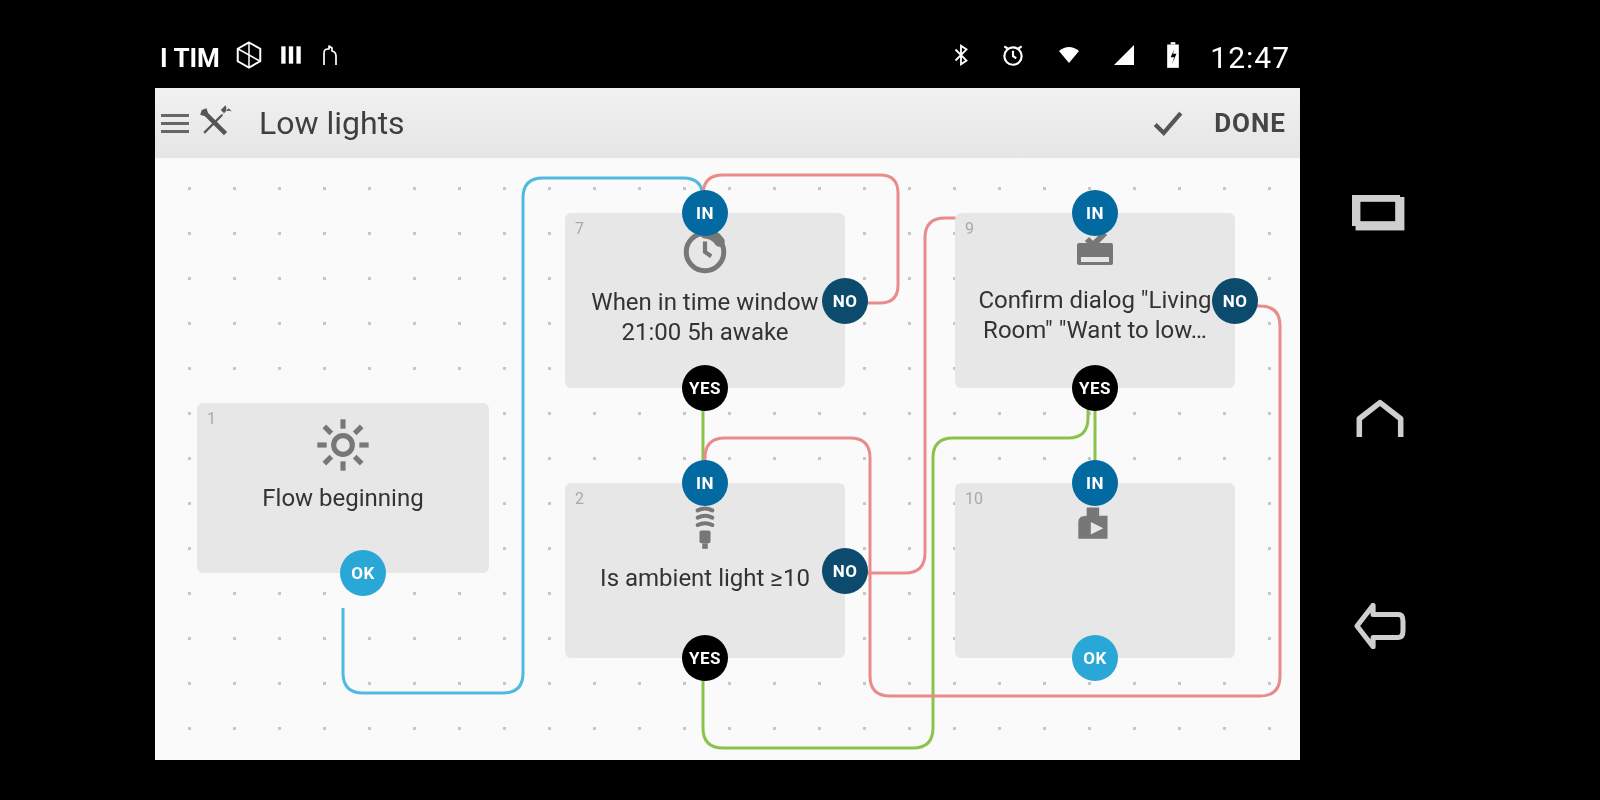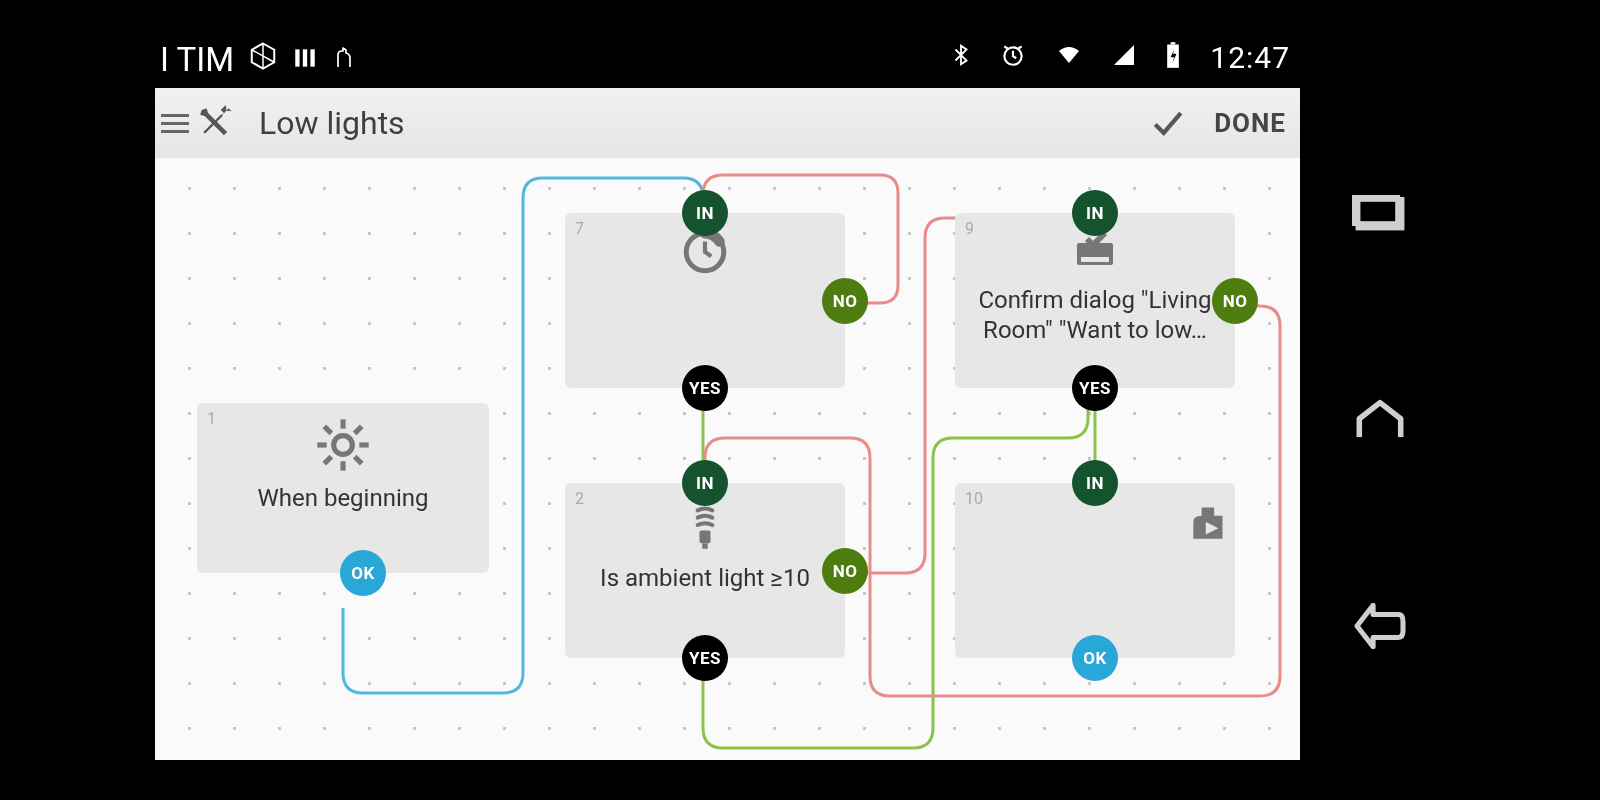--- a/index.html
+++ b/index.html
@@ -1,41 +1,41 @@
 <!DOCTYPE html>
 <html><head>
 <meta charset="utf-8">
 <style>
   html,body{margin:0;padding:0;width:1600px;height:800px;background:#000;font-family:Roboto,"Helvetica Neue",Arial,sans-serif;overflow:hidden;}
   .device{position:absolute;left:155px;top:40px;width:1290px;height:720px;background:#000;}
   .statusbar{position:absolute;left:0;top:0;width:1145px;height:40px;color:#fff;}
-  .sb-left{position:absolute;left:5px;top:0;display:flex;align-items:center;gap:14px;font-size:33px;font-weight:400;color:#fff;}
+  .sb-left{position:absolute;left:5px;top:0;display:flex;align-items:center;gap:14px;font-size:26px;font-weight:700;color:#fff;}
   .sb-right{position:absolute;right:10px;top:0;display:flex;align-items:center;gap:28px;font-size:26px;}
   .sb-time{font-size:30px;letter-spacing:1px;}
   .app{position:absolute;left:0;top:48px;width:1145px;height:672px;background:#f3f3f3;overflow:hidden;box-shadow:inset -1px 0 0 rgba(0,0,0,.3);}
   .header{position:absolute;left:0;top:0;width:100%;height:70px;background:linear-gradient(#f1f1f1,#e5e5e5);border-bottom:1px solid #c6c6c6;box-shadow:0 1px 2px rgba(0,0,0,.07);display:flex;align-items:center;color:#4a4a4a;justify-content:space-between;}
   .hamburger{width:28px;margin-left:6px;display:flex;flex-direction:column;gap:5px;}
   .hamburger span{display:block;height:3px;background:#666;}
   .tools{margin-left:8px;color:#555;}
   .title{margin-left:24px;font-size:32px;font-weight:400;color:#3f3f3f;}
   .done{margin-left:auto;margin-right:14px;display:flex;align-items:center;gap:29px;font-size:26px;font-weight:700;color:#454545;letter-spacing:1px;}
   .canvas{position:absolute;left:0;top:70px;width:1145px;height:602px;
     background-color:#fafafa;
     background-image:radial-gradient(#c7c7c7 1.6px, transparent 1.6px);
     background-size:45px 45px;
     background-position:12px 8px;
   }
   .node{position:absolute;background:#e7e7e7;color:#333;border-radius:6px;text-align:center;}
   .node .num{position:absolute;left:10px;top:6px;font-size:16px;color:#a9a9a9;}
   .node .icon{display:block;margin:14px auto 6px;color:#777;}
   .node .label{font-size:24px;line-height:30px;color:#333;padding:0 12px 14px;}
   .port{position:absolute;width:46px;height:46px;border-radius:50%;color:#fff;font-size:17px;font-weight:700;display:flex;align-items:center;justify-content:center;letter-spacing:.5px;}
-  .port.in {background:#14532d;}
+  .port.in {background:#0369a1;}
   .port.yes{background:#000000;}
-  .port.no {background:#4d7c0f;}
+  .port.no {background:#0c4a6e;}
   .port.ok {background:#29a7d6;}
   svg.wires{position:absolute;left:0;top:0;width:1145px;height:602px;pointer-events:none;}
   svg.wires path{fill:none;stroke-width:3;}
   .navbar{position:absolute;left:1170px;top:48px;width:110px;height:672px;display:flex;flex-direction:column;align-items:center;justify-content:space-around;padding:30px 0;box-sizing:border-box;}
   .navbtn{color:#cfcfcf;}
   
   .ic{display:inline-block;}
 </style>
 </head>
 <body>
@@ -151,35 +151,36 @@
                 <line x1="12" y1="19" x2="12" y2="23"></line>
                 <line x1="1" y1="12" x2="5" y2="12"></line>
                 <line x1="19" y1="12" x2="23" y2="12"></line>
                 <line x1="4" y1="4" x2="7" y2="7"></line>
                 <line x1="17" y1="17" x2="20" y2="20"></line>
                 <line x1="4" y1="20" x2="7" y2="17"></line>
                 <line x1="17" y1="7" x2="20" y2="4"></line>
               </g>
             </svg>
         </span>
-        <div class="label">When beginning</div>
+        <div class="label">Flow beginning</div>
         <div class="port ok" style="left:143px;bottom:-23px;">
             <span>OK</span>
           </div>
       </div>
 
       <div class="node" style="left:410px;top:55px;width:280px;height:175px;">
         <span class="num">7</span>
         <span class="icon">
           <svg width="50" height="50" viewBox="0 0 24 24">
               <circle cx="12" cy="12" r="9" fill="none" stroke="#777" stroke-width="2.4"></circle>
               <path d="M12 3 a9 9 0 0 1 7 4" fill="none" stroke="#777" stroke-width="5" stroke-linecap="round"></path>
               <path d="M12 7 v5 l3 2" stroke="#777" stroke-width="2" fill="none"></path>
             </svg>
         </span>
+        <div class="label">When in time window 21:00 5h awake</div>
         <div class="port in" style="left:117px;top:-23px;">
             <span>IN</span>
           </div>
         <div class="port no" style="right:-23px;top:65px;">
             <span>NO</span>
           </div>
         <div class="port yes" style="left:117px;bottom:-23px;">
             <span>YES</span>
           </div>
       </div>
@@ -224,21 +225,21 @@
             <span>IN</span>
           </div>
         <div class="port no" style="right:-23px;top:65px;">
             <span>NO</span>
           </div>
         <div class="port yes" style="left:117px;bottom:-23px;">
             <span>YES</span>
           </div>
       </div>
 
-      <div class="node" style="left:800px;top:325px;width:280px;height:175px;text-align:right;">
+      <div class="node" style="left:800px;top:325px;width:280px;height:175px;">
         <span class="num">10</span>
         <span class="icon">
           <svg width="50" height="50" viewBox="0 0 24 24">
               <path d="M4 12 v8 h14 v-11 h-4 v-4 h-6 v4 q-4 0 -4 3 Z" fill="#777"></path>
               <path d="M10 12 l6 3 -6 3 Z" fill="#e7e7e7"></path>
             </svg>
         </span>
         <div class="port in" style="left:117px;top:-23px;">
             <span>IN</span>
           </div>

